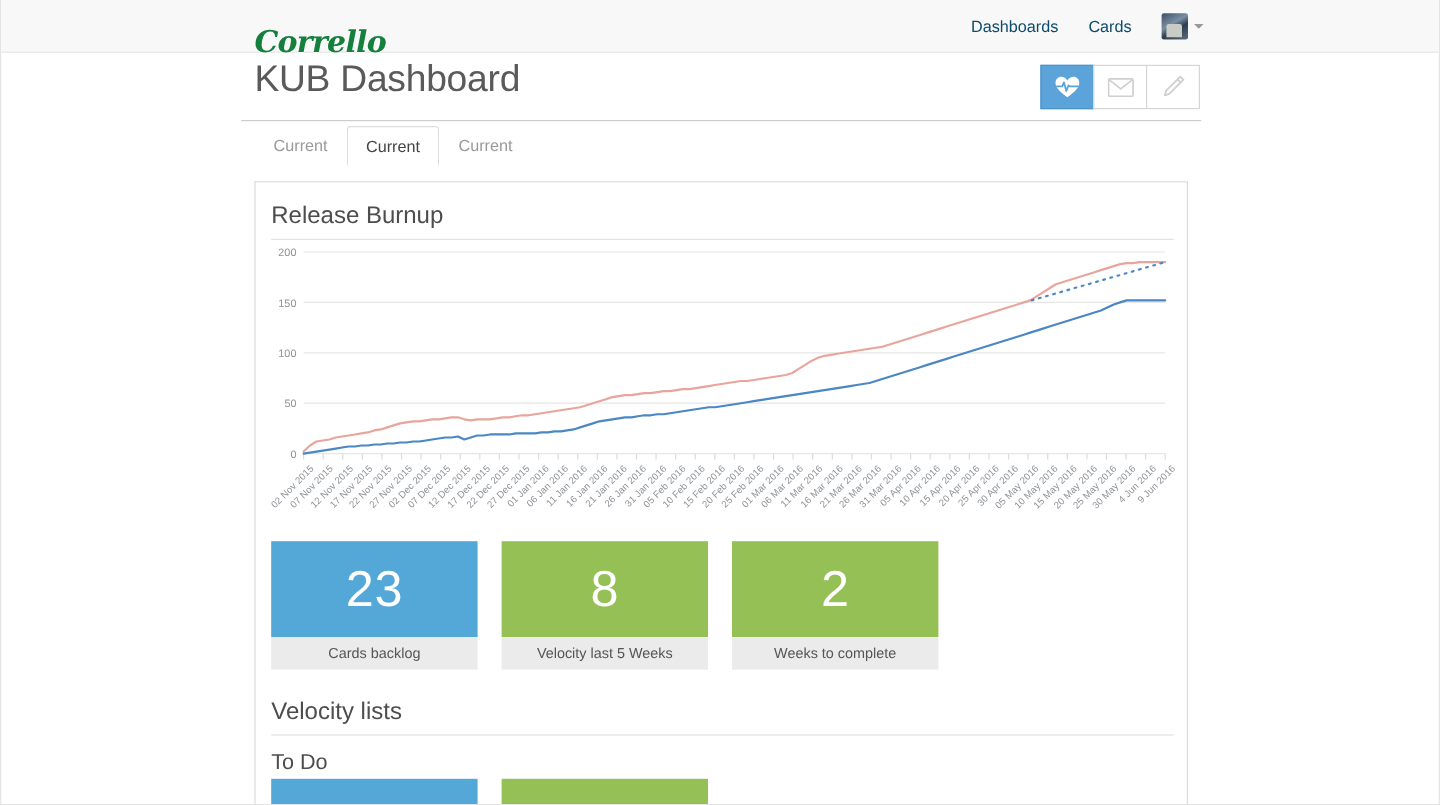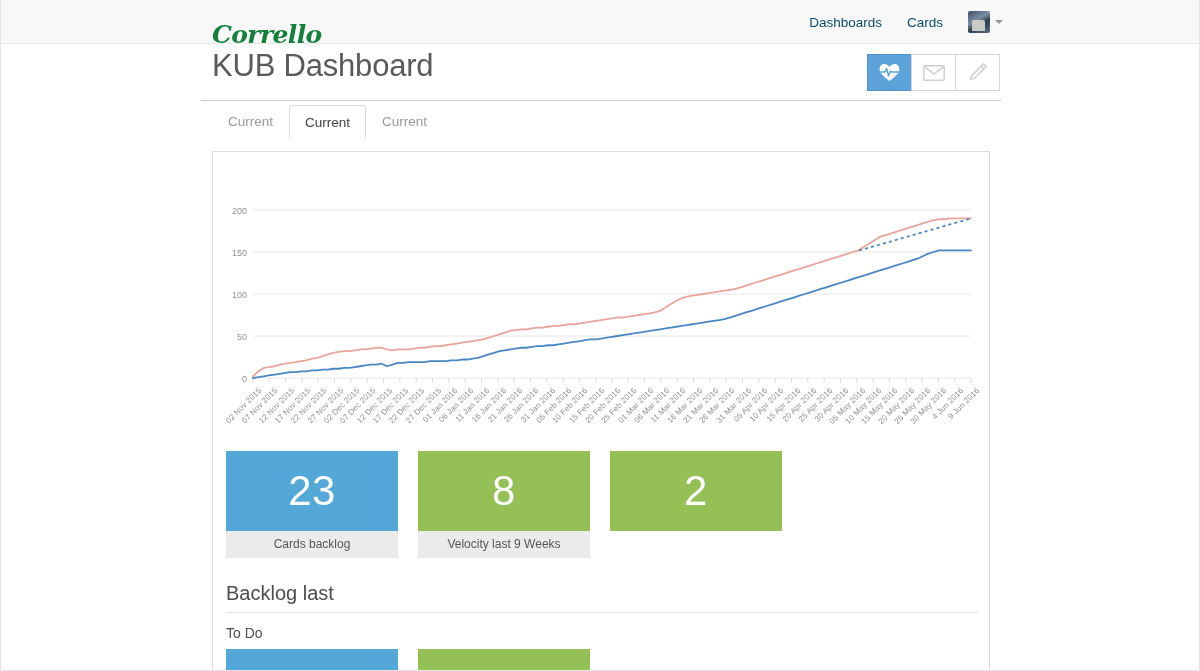--- a/index.html
+++ b/index.html
@@ -253,21 +253,21 @@
   .sec-lists {
     position: absolute;
     left: 13px;
     top: 430px;
     width: 752px;
   }
   .list-name {
     position: absolute;
     left: 13px;
     top: 473px;
-    font-size: 14px;
+    font-size: 18px;
     color: #4d4d4d;
   }
   .list-bars {
     position: absolute;
     left: 13px;
     top: 497px;
     display: flex;
     gap: 20px;
   }
   .lbar { width: 172px; height: 24px; }
@@ -318,20 +318,21 @@
   </div>
 
   <div class="tabs">
     <div class="tab">Current</div>
     <div class="tab active">Current</div>
     <div class="tab">Current</div>
   </div>
 
   <div class="panel">
 
+    <div class="section-title sec-burnup">Release Burnup</div>
 
     <div class="chart-wrap">
       <svg class="chart-svg" id="burnup-svg" width="752" height="190" viewBox="0 0 752 190">
           <line x1="27" y1="176" x2="745" y2="176" stroke="#e6e6e6" stroke-width="1"></line>
           <text x="21" y="179.5" text-anchor="end" font-size="9" fill="#8d9297" font-family="&quot;Liberation Sans&quot;, sans-serif">0</text>
           <line x1="27" y1="134" x2="745" y2="134" stroke="#e6e6e6" stroke-width="1"></line>
           <text x="21" y="137.5" text-anchor="end" font-size="9" fill="#8d9297" font-family="&quot;Liberation Sans&quot;, sans-serif">50</text>
           <line x1="27" y1="92" x2="745" y2="92" stroke="#e6e6e6" stroke-width="1"></line>
           <text x="21" y="95.5" text-anchor="end" font-size="9" fill="#8d9297" font-family="&quot;Liberation Sans&quot;, sans-serif">100</text>
           <line x1="27" y1="50" x2="745" y2="50" stroke="#e6e6e6" stroke-width="1"></line>
@@ -440,30 +441,31 @@
       <div class="stat">
         <div class="stat-box c-blue">
           <span class="stat-num">23</span>
         </div>
         <div class="stat-lbl">Cards backlog</div>
       </div>
       <div class="stat">
         <div class="stat-box c-green">
           <span class="stat-num">8</span>
         </div>
-        <div class="stat-lbl">Velocity last 9 Weeks</div>
+        <div class="stat-lbl">Velocity last 5 Weeks</div>
       </div>
       <div class="stat">
         <div class="stat-box c-green">
           <span class="stat-num">2</span>
         </div>
+        <div class="stat-lbl">Weeks to complete</div>
       </div>
     </div>
 
-    <div class="section-title sec-lists">Backlog last</div>
+    <div class="section-title sec-lists">Velocity lists</div>
     <div class="list-name">To Do</div>
     <div class="list-bars">
       <div class="lbar c-blue"></div>
       <div class="lbar c-green"></div>
     </div>
 
   </div>
 </div>
 
 </body></html>

